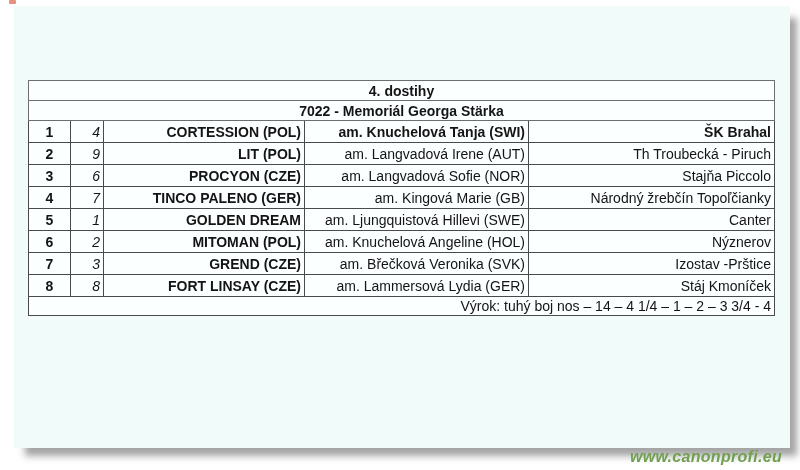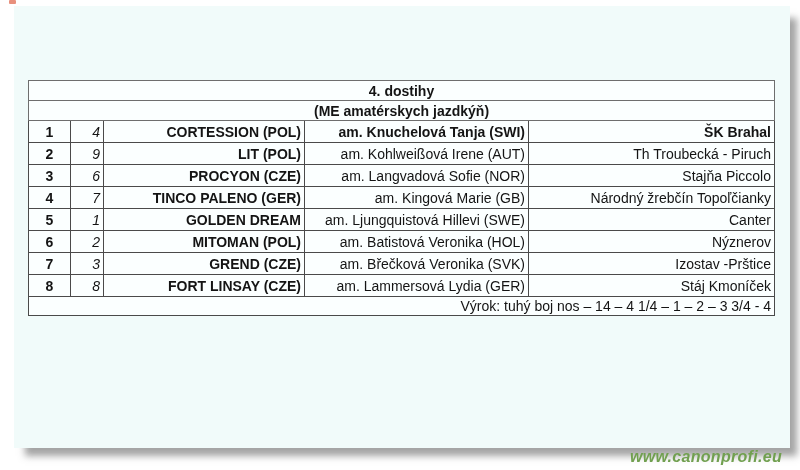--- a/index.html
+++ b/index.html
@@ -71,36 +71,36 @@
       <col style="width:33px">
       <col style="width:201px">
       <col style="width:224px">
       <col style="width:246px">
     </colgroup>
     <tbody>
       <tr class="h">
         <td colspan="5">4. dostihy</td>
       </tr>
       <tr class="h">
-        <td colspan="5">(ME amatérskych jazdkýň)</td>
+        <td colspan="5">7022 - Memoriál Georga Stärka</td>
       </tr>
     </tbody>
     <tbody class="rows">
         <tr class="winner">
         <td class="pos">1</td>
         <td class="no">4</td>
         <td class="horse">CORTESSION (POL)</td>
         <td class="jockey">am. Knuchelová Tanja (SWI)</td>
         <td class="stable">ŠK Brahal</td>
       </tr>
         <tr>
         <td class="pos">2</td>
         <td class="no">9</td>
         <td class="horse">LIT (POL)</td>
-        <td class="jockey">am. Kohlweißová Irene (AUT)</td>
+        <td class="jockey">am. Langvadová Irene (AUT)</td>
         <td class="stable">Th Troubecká - Piruch</td>
       </tr>
         <tr>
         <td class="pos">3</td>
         <td class="no">6</td>
         <td class="horse">PROCYON (CZE)</td>
         <td class="jockey">am. Langvadová Sofie (NOR)</td>
         <td class="stable">Stajňa Piccolo</td>
       </tr>
         <tr>
@@ -114,21 +114,21 @@
         <td class="pos">5</td>
         <td class="no">1</td>
         <td class="horse">GOLDEN DREAM</td>
         <td class="jockey">am. Ljungquistová Hillevi (SWE)</td>
         <td class="stable">Canter</td>
       </tr>
         <tr>
         <td class="pos">6</td>
         <td class="no">2</td>
         <td class="horse">MITOMAN (POL)</td>
-        <td class="jockey">am. Batistová Veronika (HOL)</td>
+        <td class="jockey">am. Knuchelová Angeline (HOL)</td>
         <td class="stable">Nýznerov</td>
       </tr>
         <tr>
         <td class="pos">7</td>
         <td class="no">3</td>
         <td class="horse">GREND (CZE)</td>
         <td class="jockey">am. Břečková Veronika (SVK)</td>
         <td class="stable">Izostav -Prštice</td>
       </tr>
         <tr>

